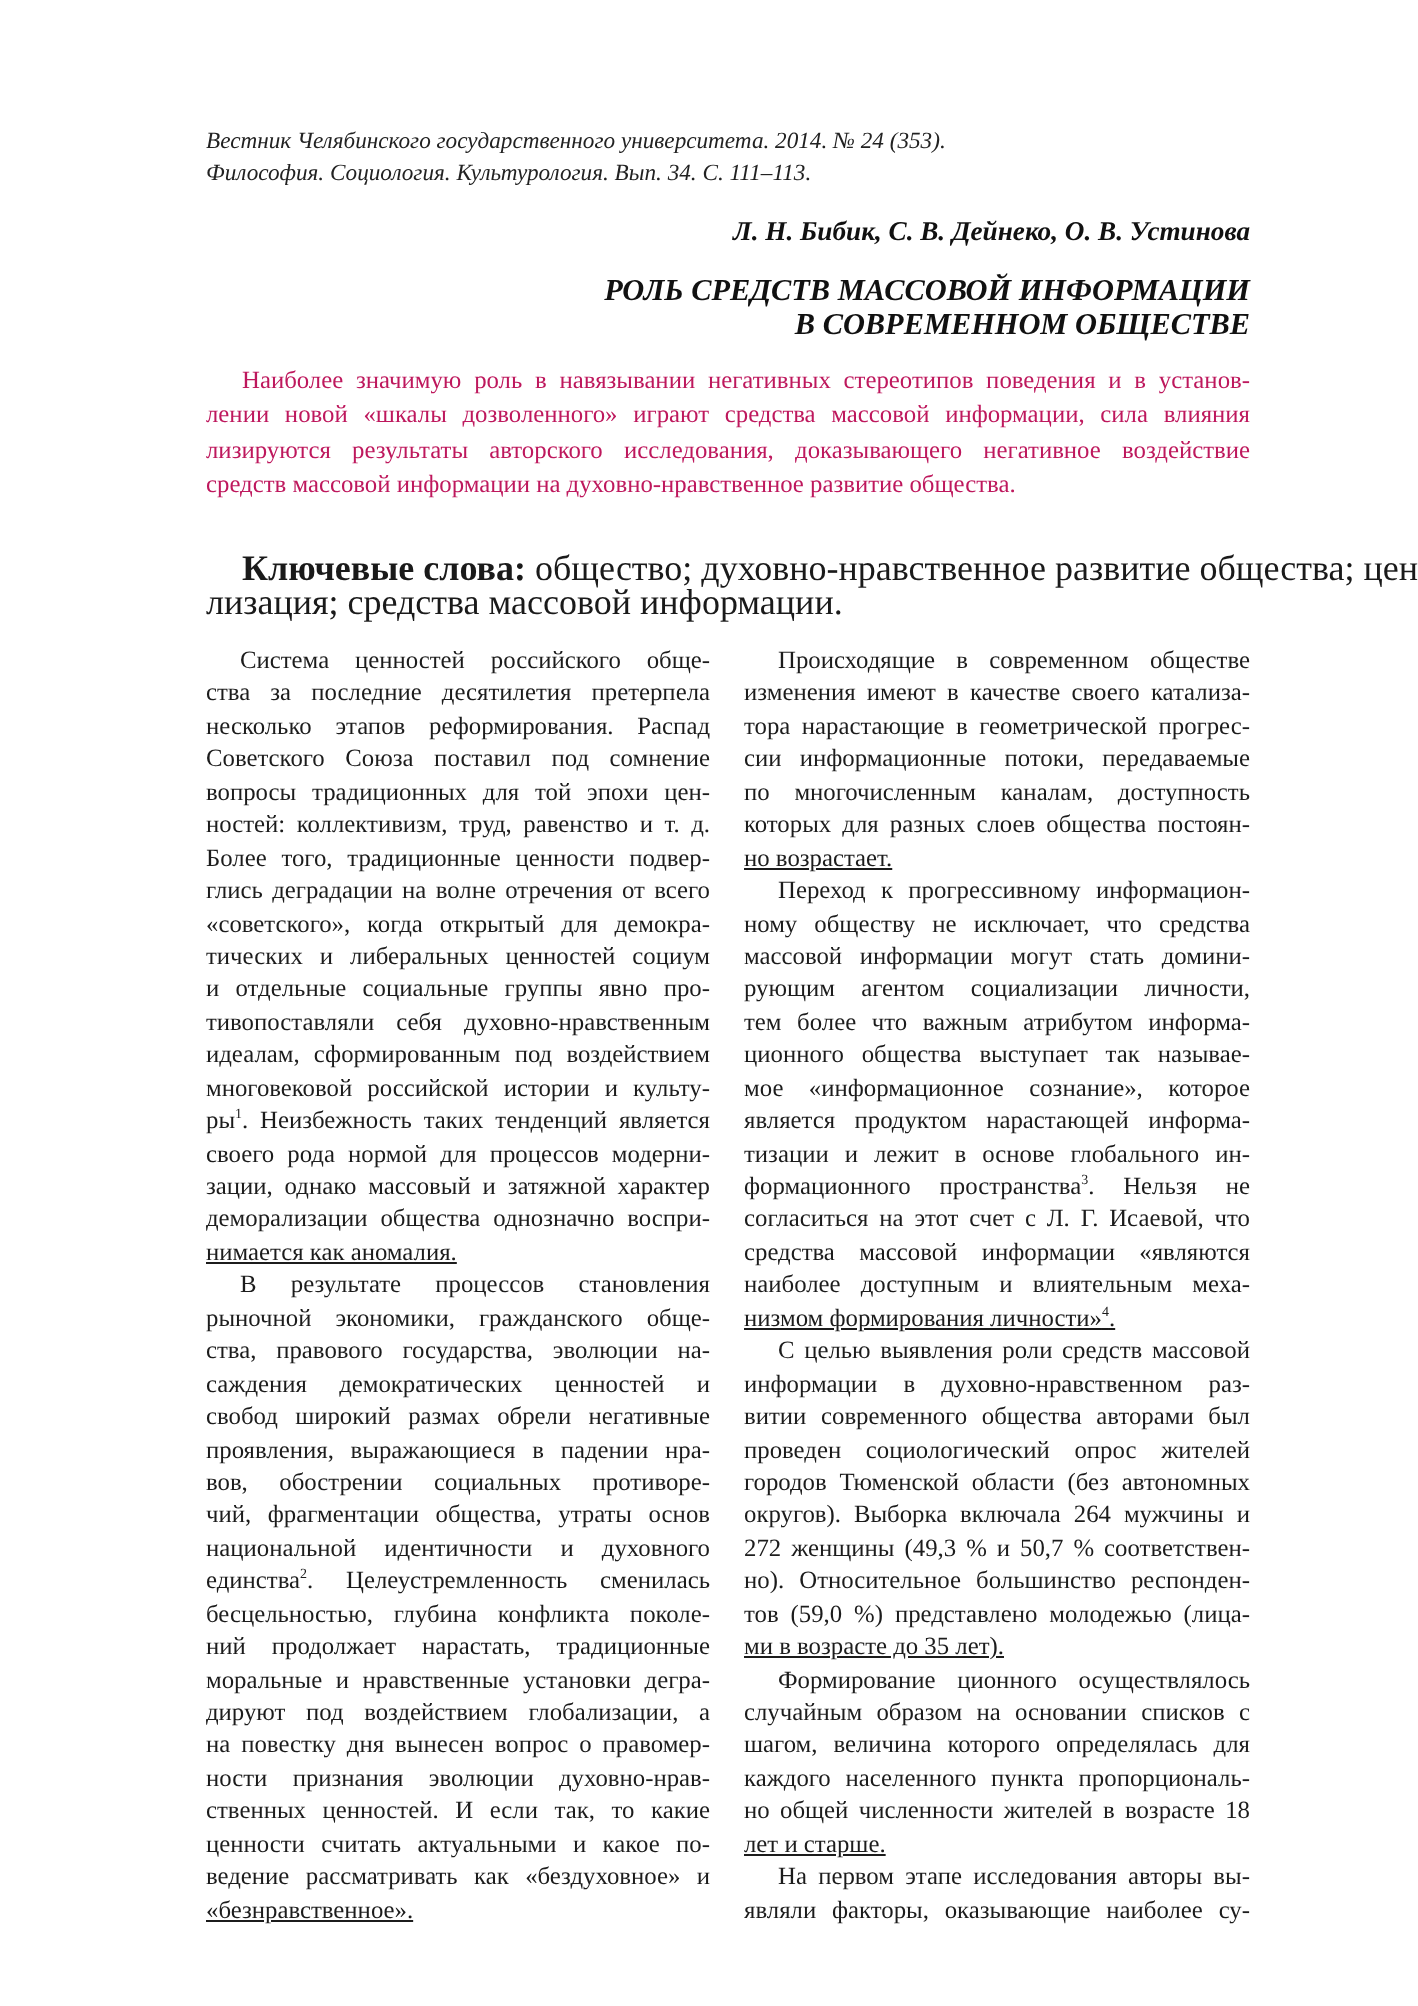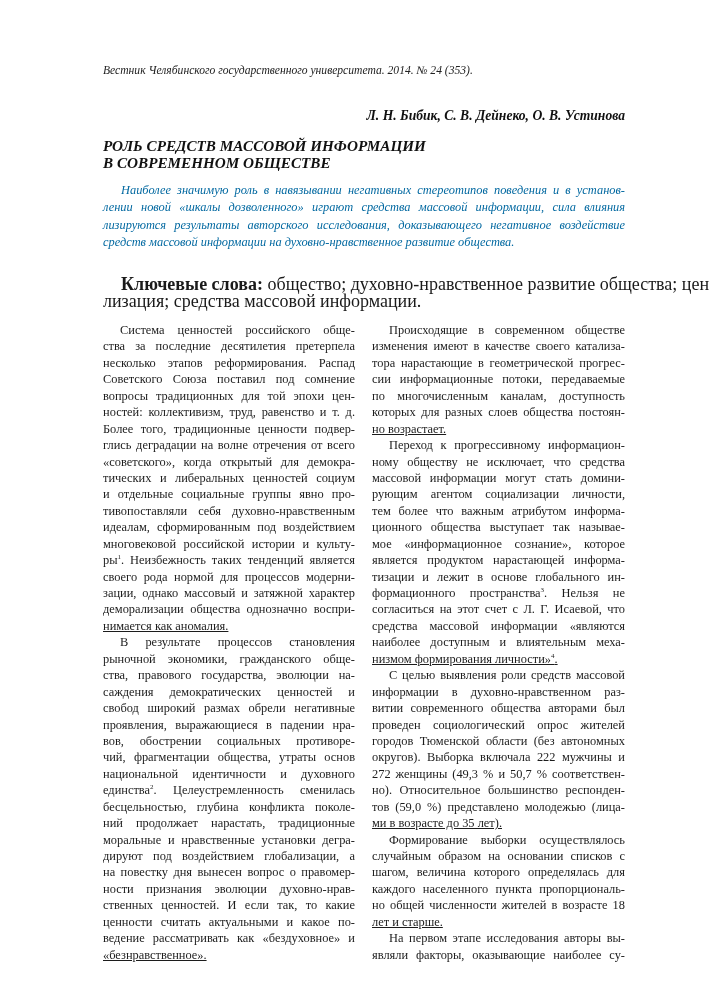--- a/index.html
+++ b/index.html
@@ -7,26 +7,26 @@
          font-family: "Liberation Serif", "DejaVu Serif", serif; }
   .page { position: absolute; left: 0; top: 0; width: 709px; height: 1003px; border-radius: 22px; }
 
   .journal { position: absolute; left: 103px; top: 63px; width: 520px;
              font-style: italic; font-size: 11.6px; line-height: 16px; color: #222; }
   .journal div { white-space: nowrap; }
 
   .authors { position: absolute; right: 84px; top: 108px; font-style: italic; font-weight: bold;
              font-size: 13.6px; white-space: nowrap; color: #111; }
 
-  .title { position: absolute; left: 103px; top: 137px; width: 522px; text-align: left;
+  .title { position: absolute; left: 103px; top: 137px; width: 522px; text-align: right;
            font-style: italic; font-weight: bold; font-size: 15.2px; line-height: 17px; color: #111; }
   .title div { white-space: nowrap; }
 
   .abstract { position: absolute; left: 103px; top: 182px; width: 522px;
-              font-style: italic; font-size: 12.4px; line-height: 17.4px; color: #0369a1; }
+              font-size: 12.4px; line-height: 17.4px; color: #be185d; }
   .abstract .line { display: block; text-align: justify; text-align-last: justify; white-space: nowrap; height: 17.4px; }
   .abstract .line.last { text-align-last: left; }
   .abstract .line.first { text-indent: 18px; }
 
   .keywords { position: absolute; left: 103px; top: 276px; width: 522px; font-size: 18px; line-height: 17.4px; }
   .keywords .line { display: block; text-align: justify; text-align-last: justify; white-space: nowrap; height: 17.4px; }
   .keywords .line.first { text-indent: 18px; }
   .keywords .line.last { text-align-last: left; }
   .keywords b { font-weight: bold; }
 
@@ -38,20 +38,21 @@
   .col .line.last { text-align-last: left; text-decoration: underline; }
   sup { font-size: 7px; line-height: 0; vertical-align: 5px; }
 </style>
 </head>
 <body>
 
 <div class="page">
 
   <div class="journal">
     <div>Вестник Челябинского государственного университета. 2014. № 24 (353).</div>
+    <div>Философия. Социология. Культурология. Вып. 34. С. 111–113.</div>
   </div>
 
   <div class="authors">Л. Н. Бибик, С. В. Дейнеко, О. В. Устинова</div>
 
   <div class="title">
     <div>РОЛЬ СРЕДСТВ МАССОВОЙ ИНФОРМАЦИИ</div>
     <div>В СОВРЕМЕННОМ ОБЩЕСТВЕ</div>
   </div>
 
   <div class="abstract">
@@ -128,26 +129,26 @@
     <span class="line"><span>формационного пространства</span><sup>3</sup><span>. Нельзя не</span></span>
     <span class="line">согласиться на этот счет с Л. Г. Исаевой, что</span>
     <span class="line">средства массовой информации «являются</span>
     <span class="line">наиболее доступным и влиятельным меха-</span>
     <span class="line last"><span>низмом формирования личности»</span><sup>4</sup><span>.</span></span>
     <span class="line ind">С целью выявления роли средств массовой</span>
     <span class="line">информации в духовно-нравственном раз-</span>
     <span class="line">витии современного общества авторами был</span>
     <span class="line">проведен социологический опрос жителей</span>
     <span class="line">городов Тюменской области (без автономных</span>
-    <span class="line">округов). Выборка включала 222 мужчины и</span>
+    <span class="line">округов). Выборка включала 264 мужчины и</span>
     <span class="line">272 женщины (49,3 % и 50,7 % соответствен-</span>
     <span class="line">но). Относительное большинство респонден-</span>
     <span class="line">тов (59,0 %) представлено молодежью (лица-</span>
     <span class="line last">ми в возрасте до 35 лет).</span>
-    <span class="line ind">Формирование выборки осуществлялось</span>
+    <span class="line ind">Формирование ционного осуществлялось</span>
     <span class="line">случайным образом на основании списков с</span>
     <span class="line">шагом, величина которого определялась для</span>
     <span class="line">каждого населенного пункта пропорциональ-</span>
     <span class="line">но общей численности жителей в возрасте 18</span>
     <span class="line last">лет и старше.</span>
     <span class="line ind">На первом этапе исследования авторы вы-</span>
     <span class="line">являли факторы, оказывающие наиболее су-</span>
   </div>
 
 </div>

